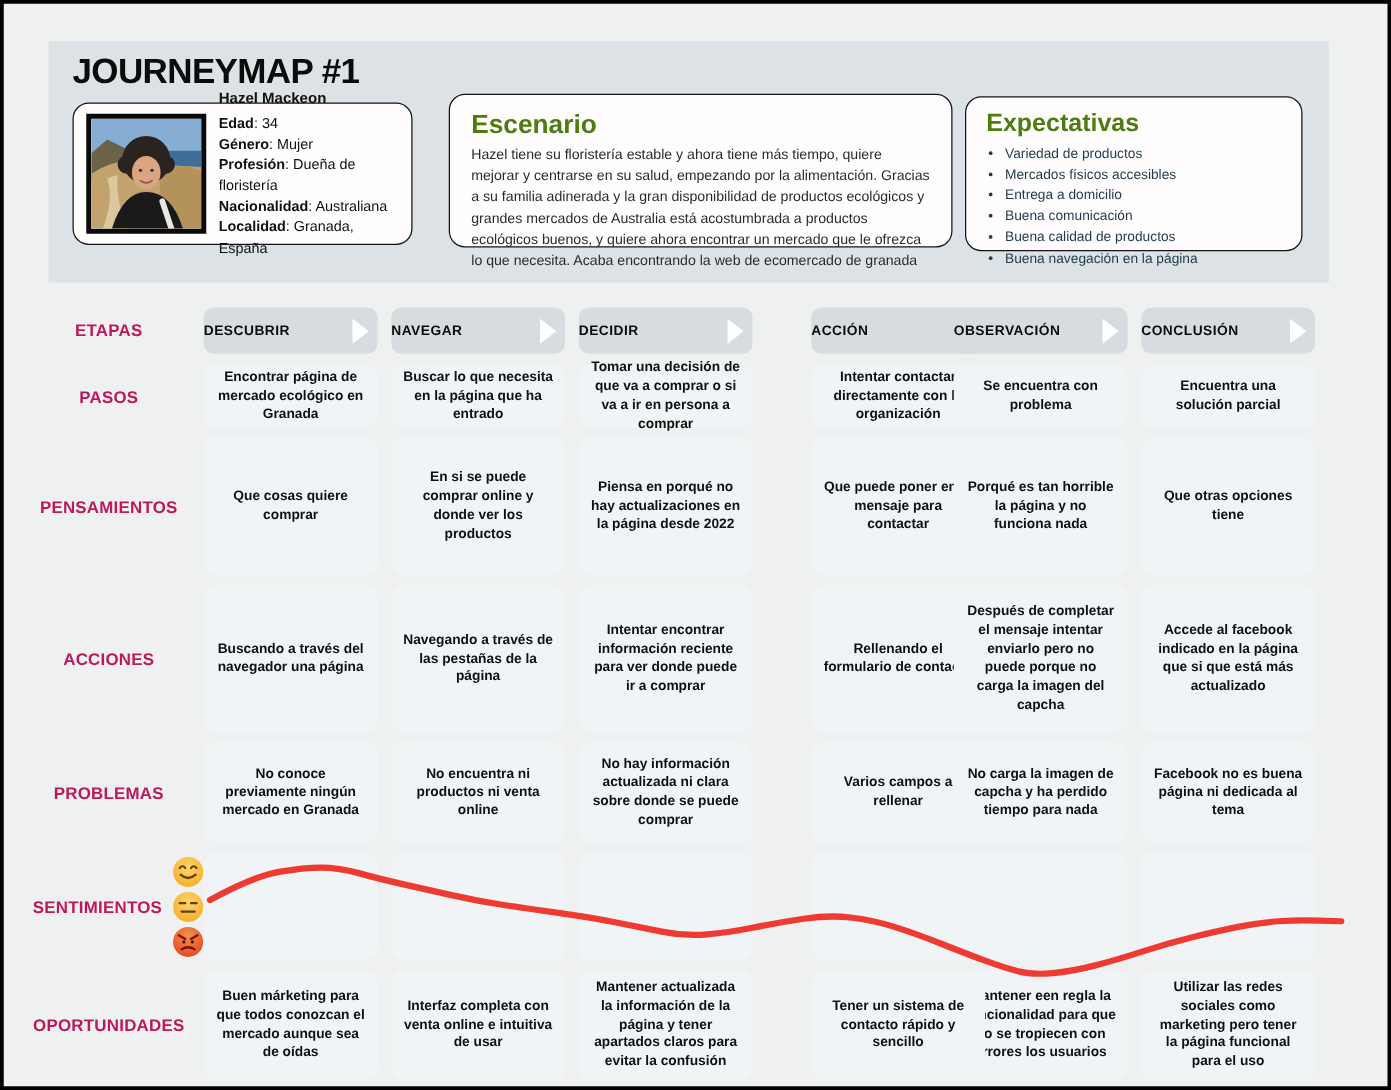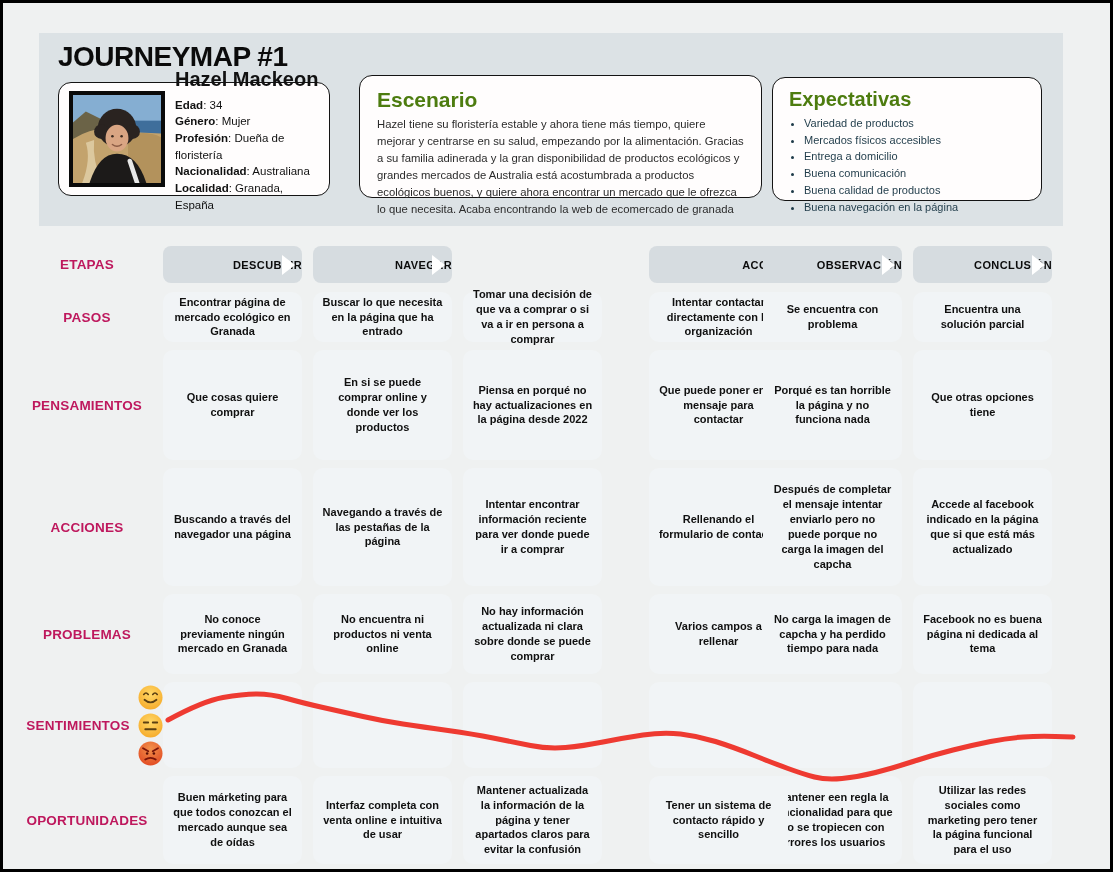--- a/index.html
+++ b/index.html
@@ -8,38 +8,38 @@
 
   
   .band{position:absolute;left:36px;top:30px;width:1024px;height:193px;background:#dce2e5;}
   .title{position:absolute;left:55px;top:38px;font-size:28px;font-weight:bold;letter-spacing:-0.5px;color:#0b0b0b;}
 
   .card{position:absolute;background:#fffdfd;border:1.5px solid #141414;border-radius:13px;box-sizing:border-box;}
   .persona{left:55px;top:79px;width:272px;height:114px;display:flex;align-items:center;padding:8px 10px;}
   .photo{width:96px;height:96px;border:4px solid #0a0a0a;box-sizing:border-box;flex:0 0 auto;overflow:hidden;}
   .photo svg{display:block;}
   .pinfo{margin-left:10px;font-size:11.5px;line-height:1.45;color:#111;}
-  .pname{font-size:20px;font-weight:bold;margin-bottom:3px;}
+  .pname{font-size:12px;font-weight:bold;margin-bottom:3px;}
   .pfield b{font-weight:bold;}
 
   .escenario{left:356px;top:72px;width:403px;height:123px;padding:12px 17px;}
   .card-title{font-size:21px;font-weight:bold;color:#4d7c0f;margin:0 0 4px 0;}
   .esc-body{font-size:11.3px;line-height:1.5;color:#2b2b2b;}
 
   .expect{left:769px;top:74px;width:270px;height:124px;padding:10px 16px;}
   .expect .card-title{font-size:20px;}
   .expect ul{margin:2px 0 0 0;padding-left:15px;}
   .expect li{font-size:11px;line-height:1.52;color:#1f3b49;}
 
   
   .rowlabel{position:absolute;left:24px;width:120px;display:flex;align-items:center;justify-content:center;
             font-size:13.5px;font-weight:bold;color:#be185d;letter-spacing:0.2px;}
   .rowlabel.narrow{width:106px;left:22px;}
 
-  .stage{position:absolute;width:139px;background:#d6dce0;border-radius:8px;display:flex;align-items:center;justify-content:flex-end;}
+  .stage{position:absolute;width:139px;background:#d6dce0;border-radius:8px;display:flex;align-items:center;justify-content:flex-start;}
   .stage span{font-size:11px;font-weight:bold;letter-spacing:0.4px;color:#0b0b0b;}
   .stage .arr{position:absolute;right:7px;top:50%;transform:translateY(-50%);width:0;height:0;
               border-left:13px solid #fff;border-top:10px solid transparent;border-bottom:10px solid transparent;}
 
   .cell{position:absolute;width:139px;background:#f1f4f6;border-radius:10px;display:flex;align-items:center;justify-content:center;
         box-sizing:border-box;padding:6px 9px;text-align:center;font-size:11px;font-weight:bold;color:#101010;line-height:1.35;}
 
   .c0{left:160px}.c1{left:310px}.c2{left:460px}.c3{left:646px}.c4{left:760px}.c5{left:910px}
   .r-stage{top:243px;height:37px;}
   .r-pasos{top:289px;height:50px;}
@@ -118,20 +118,24 @@
   <div class="rowlabel r-opp">OPORTUNIDADES</div>
 
   <div class="stage r-stage c0">
       <span>DESCUBRIR</span>
       <i class="arr"></i>
     </div>
   <div class="stage r-stage c1">
       <span>NAVEGAR</span>
       <i class="arr"></i>
     </div>
+  <div class="stage r-stage c2">
+      <span>DECIDIR</span>
+      <i class="arr"></i>
+    </div>
   <div class="stage r-stage c3">
       <span>ACCIÓN</span>
       <i class="arr"></i>
     </div>
   <div class="stage r-stage c4">
       <span>OBSERVACIÓN</span>
       <i class="arr"></i>
     </div>
   <div class="stage r-stage c5">
       <span>CONCLUSIÓN</span>

